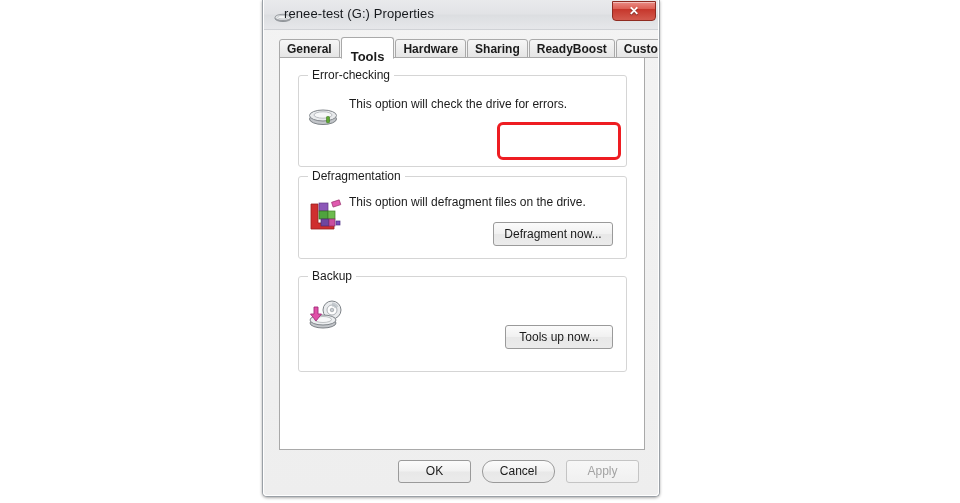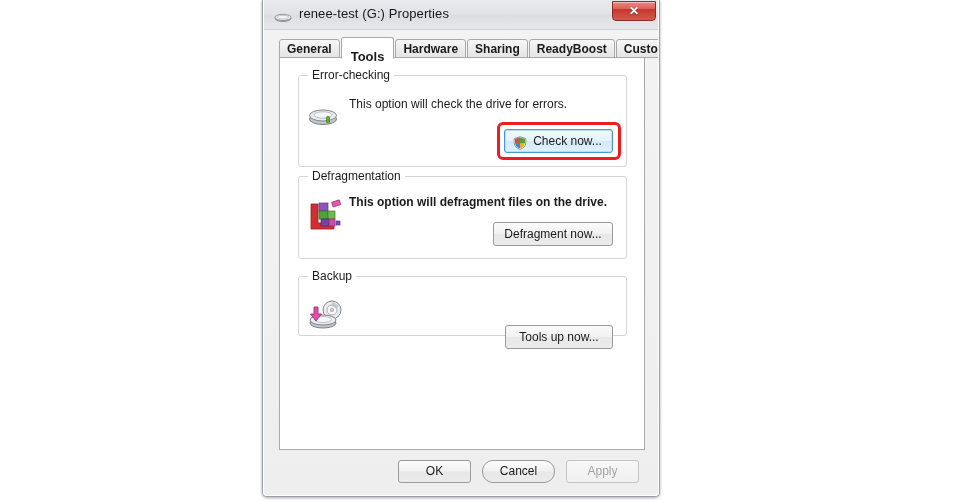--- a/index.html
+++ b/index.html
@@ -56,21 +56,21 @@
   }
   .title-drive-icon {
     position: absolute;
     left: 10px;
     top: 10px;
     width: 18px;
     height: 12px;
   }
   .titlebar-text {
     position: absolute;
-    left: 35px;
+    left: 20px;
     top: 6px;
     font-size: 13px;
     color: #16191d;
     white-space: nowrap;
     letter-spacing: 0.1px;
   }
   .close-btn {
     position: absolute;
     right: 2px;
     top: 1px;
@@ -274,32 +274,20 @@
           <svg width="32" height="26" viewBox="0 0 32 26">
             <ellipse cx="15" cy="17" rx="13.5" ry="5.5" fill="#c3c6ca" stroke="#7b8085" stroke-width="1"></ellipse>
             <ellipse cx="15" cy="13.5" rx="13.5" ry="5.5" fill="#e9ebed" stroke="#81868b" stroke-width="1"></ellipse>
             <ellipse cx="15" cy="13" rx="9" ry="3.2" fill="#f6f7f8" stroke="#a4a8ad" stroke-width="0.7"></ellipse>
             <rect x="18.5" y="14.5" width="3" height="6.2" rx="0.8" fill="#5ea832" stroke="#3e7520" stroke-width="0.6"></rect>
           </svg>
         </span>
 
         <span class="group-desc" style="left:50px; top:21px;">This option will check the drive for errors.</span>
 
-        <div class="btn focus" style="left:205px; top:53px; width:109px; height:24px; line-height:22px; padding-left:18px;">
-          <span class="shield" style="left:8px; top:5px;">
-            <svg width="14" height="14" viewBox="0 0 14 14">
-              <path d="M7 0.7 L12.8 2.6 V6.6 C12.8 10 10.3 12.5 7 13.4 C3.7 12.5 1.2 10 1.2 6.6 V2.6 Z" fill="#ffffff" stroke="#6d7073" stroke-width="0.7"></path>
-              <path d="M7 1.5 L7 12.6 C4.3 11.8 2 9.6 2 6.7 V3.1 Z" fill="#3f84d8"></path>
-              <path d="M7 1.5 L12 3.1 V6.7 C12 9.6 9.7 11.8 7 12.6 Z" fill="#e8b321"></path>
-              <path d="M7 1.5 L2 3.1 V6.7 L7 7.2 Z" fill="#d94f46"></path>
-              <path d="M7 1.5 L12 3.1 V6.7 L7 7.2 Z" fill="#4fa23e"></path>
-            </svg>
-          </span>
-          <span>Check now...</span>
-        </div>
 
         <div class="annot" style="left:198px; top:46px; width:124px; height:38px;"></div>
       </div>
 
       <div class="group" style="left:18px; top:118px; width:329px; height:83px;">
 
         <span class="group-title">Defragmentation</span>
 
         <span class="group-icon" style="left:9px; top:22px;">
           <svg width="34" height="32" viewBox="0 0 34 32">
@@ -307,28 +295,28 @@
             <rect x="11" y="4" width="9" height="8" fill="#8c57b8" stroke="#5e3780" stroke-width="0.7"></rect>
             <rect x="11" y="12" width="9" height="8" fill="#4fa23e" stroke="#34701f" stroke-width="0.7"></rect>
             <rect x="20" y="12" width="7" height="8" fill="#6dbb4e" stroke="#3f7f2a" stroke-width="0.7"></rect>
             <rect x="13" y="20" width="8" height="7" fill="#6f46a0" stroke="#4b2c6e" stroke-width="0.7"></rect>
             <rect x="21" y="20" width="6" height="7" fill="#c94fa0" stroke="#8b2f6d" stroke-width="0.7"></rect>
             <rect x="24" y="2" width="8" height="5" fill="#e05ab0" stroke="#9c336f" stroke-width="0.7" transform="rotate(-18 28 4)"></rect>
             <rect x="28" y="22" width="4" height="4" fill="#7b4fc0" stroke="#4f2e85" stroke-width="0.7"></rect>
           </svg>
         </span>
 
-        <span class="group-desc" style="left:50px; top:18px;font-weight:bold;">This option will defragment files on the drive.</span>
+        <span class="group-desc" style="left:50px; top:18px;">This option will defragment files on the drive.</span>
 
         <div class="btn" style="left:194px; top:45px; width:120px; height:24px; line-height:22px;text-align:center;">
           <span>Defragment now...</span>
         </div>
       </div>
 
-      <div class="group" style="left:18px; top:218px; width:329px; height:60px;">
+      <div class="group" style="left:18px; top:218px; width:329px; height:96px;">
 
         <span class="group-title">Backup</span>
 
         <span class="group-icon" style="left:9px; top:22px;">
           <svg width="36" height="32" viewBox="0 0 36 32">
             <ellipse cx="24" cy="11" rx="9" ry="9" fill="#e9ebed" stroke="#7f8489" stroke-width="1"></ellipse>
             <ellipse cx="24" cy="11" rx="5" ry="5" fill="#ffffff" stroke="#9aa0a5" stroke-width="0.8"></ellipse>
             <ellipse cx="24" cy="11" rx="1.8" ry="1.8" fill="#c9ced3" stroke="#8b9095" stroke-width="0.6"></ellipse>
             <path d="M24 3.5 A7.5 7.5 0 0 1 30.5 7.5 L27 9.5 A4 4 0 0 0 24 7.5 Z" fill="#b7bdc3" opacity="0.7"></path>
             <ellipse cx="15" cy="24" rx="13" ry="5" fill="#c3c6ca" stroke="#7b8085" stroke-width="1"></ellipse>

